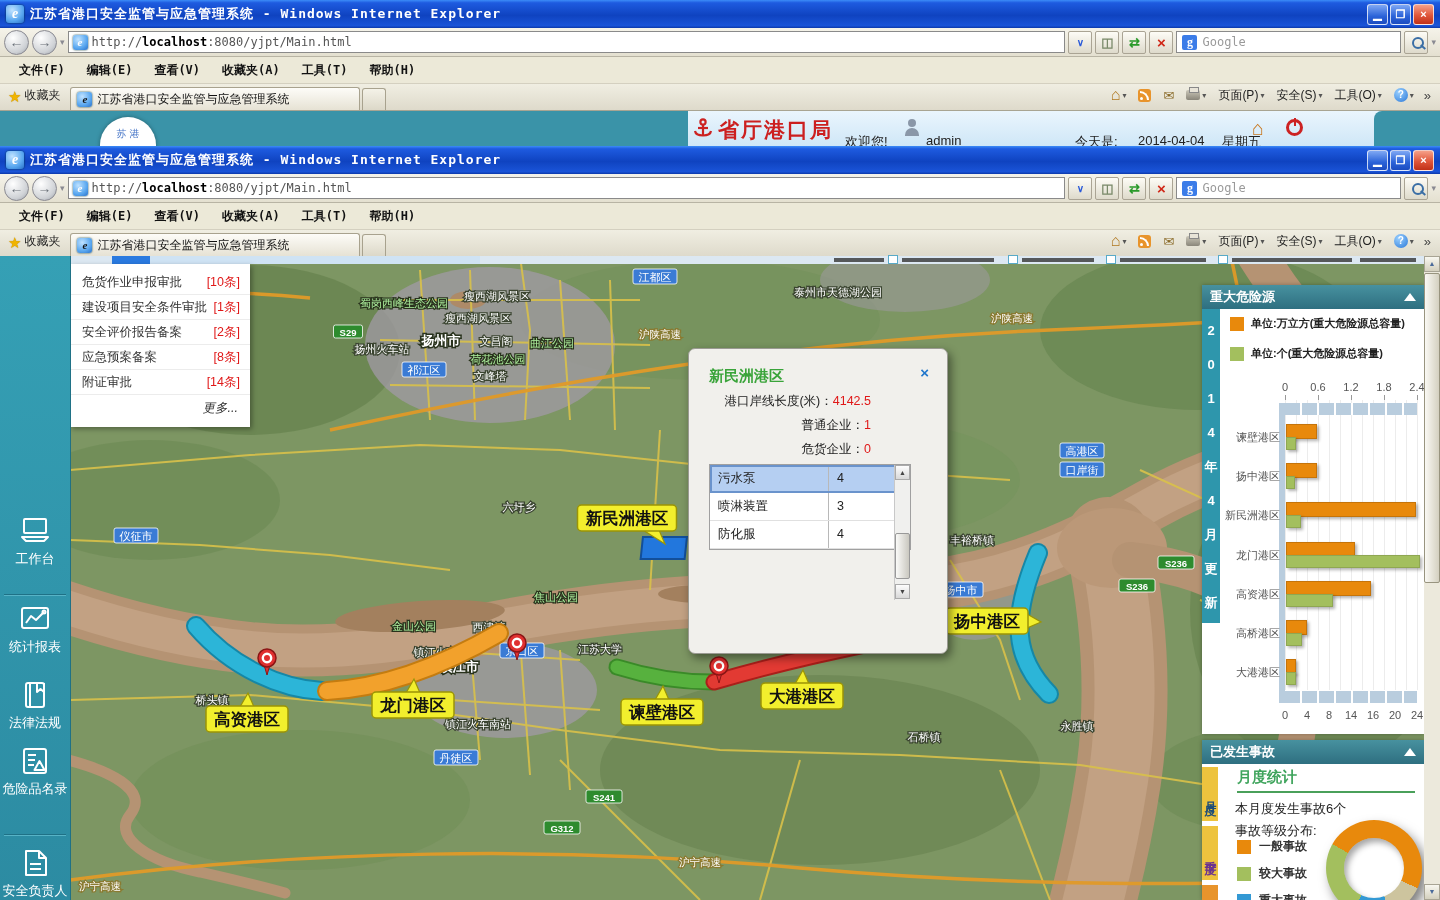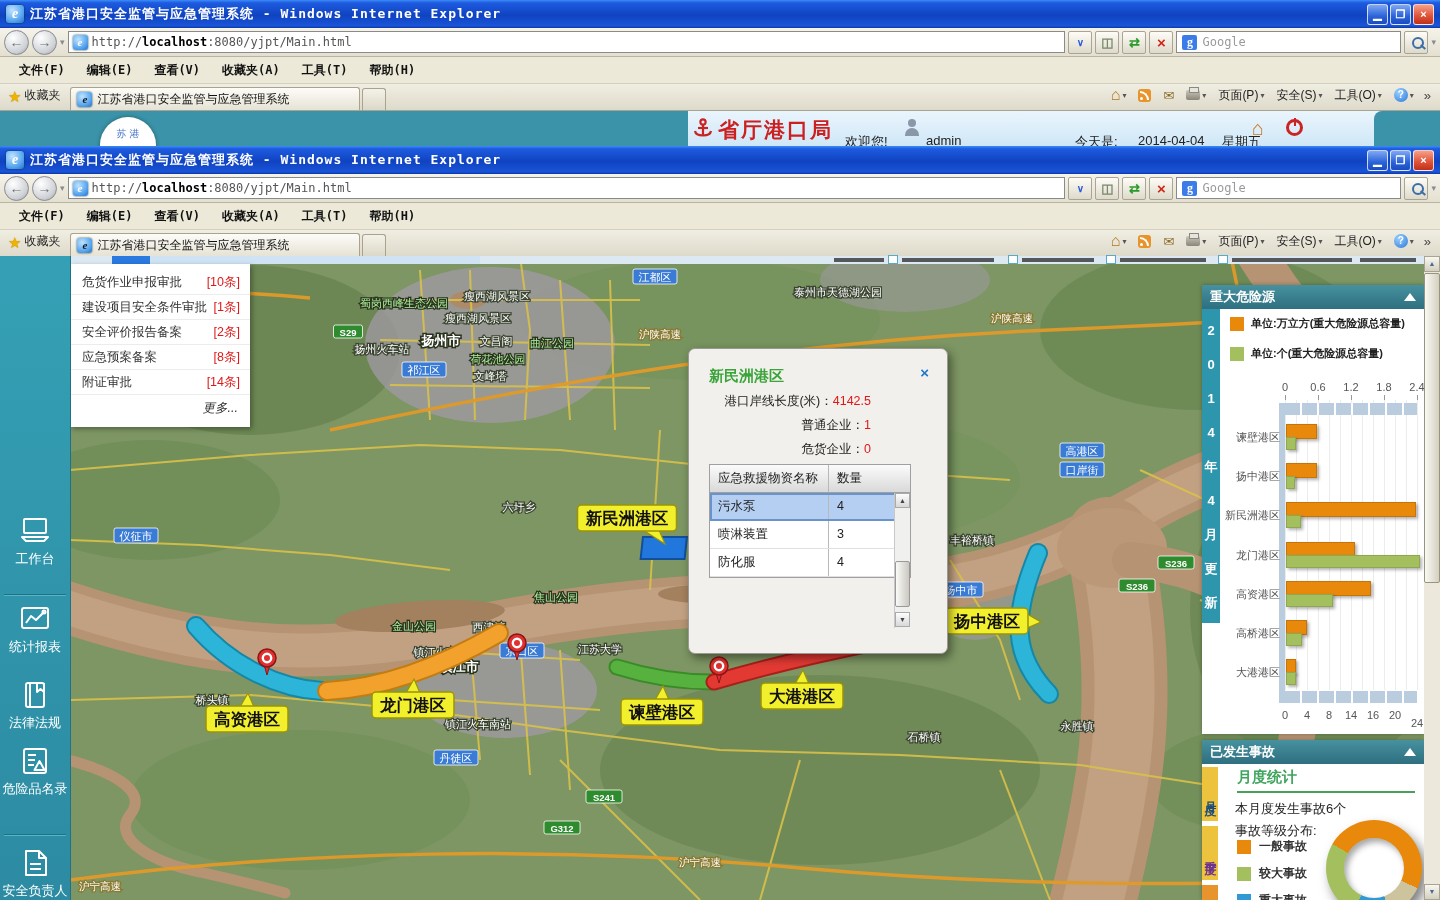--- a/index.html
+++ b/index.html
@@ -677,24 +677,20 @@
   <div class="abs" id="popup">
     <div class="p-title">新民洲港区</div>
     <span class="p-close">×</span>
     <div class="p-rows" id="popup-rows">
         <div class="p-row"><span>港口岸线长度(米)：</span><span class="v">4142.5</span></div>
         <div class="p-row"><span>普通企业：</span><span class="v">1</span></div>
         <div class="p-row"><span>危货企业：</span><span class="v">0</span></div>
         <div class="p-row"><span>应急救援物资：</span><span class="tri-down"></span></div>
       </div>
     <div class="p-table">
-      <div class="pt-head">
-        <div class="pt-c1">应急救援物资名称</div>
-        <div class="pt-c2">数量</div>
-      </div>
       <div class="pt-body" id="popup-tbody">
           <div class="pt-row sel">
             <div class="pt-c1">污水泵</div>
             <div class="pt-c2">4</div>
           </div>
           <div class="pt-row">
             <div class="pt-c1">喷淋装置</div>
             <div class="pt-c2">3</div>
           </div>
           <div class="pt-row">
@@ -781,21 +777,21 @@
       <div class="hbar" style="left: 84px; top: 348px; width: 13.75px; height: 11px; background: rgb(163, 191, 94); border: 1px solid rgba(0, 0, 0, 0.12);"></div>
       <div class="cat" style="left: 20px; top: 387.2px;">大港港区</div>
       <div class="hbar" style="left: 84px; top: 374.2px; width: 8.25px; height: 13px; background: rgb(232, 137, 12); border: 1px solid rgba(0, 0, 0, 0.15);"></div>
       <div class="hbar" style="left: 84px; top: 387.2px; width: 8.25px; height: 11px; background: rgb(163, 191, 94); border: 1px solid rgba(0, 0, 0, 0.12);"></div>
       <div class="axlab" style="left: 83px; top: 424px;">0</div>
       <div class="axlab" style="left: 105px; top: 424px;">4</div>
       <div class="axlab" style="left: 127px; top: 424px;">8</div>
       <div class="axlab" style="left: 149px; top: 424px;">14</div>
       <div class="axlab" style="left: 171px; top: 424px;">16</div>
       <div class="axlab" style="left: 193px; top: 424px;">20</div>
-      <div class="axlab" style="left: 215px; top: 424px; margin-top: 8px;">24</div>
+      <div class="axlab" style="left: 215px; top: 424px;">24</div>
     </div>
 
   <div class="abs rpanel" id="accident">
     <div class="rp-head">
       <span class="t">已发生事故</span>
       <span class="tri"></span>
     </div>
     <div class="ac-title">月度统计</div>
     <div class="ac-hr"></div>
     <div class="ac-line" style="top:60px;">本月度发生事故6个</div>

